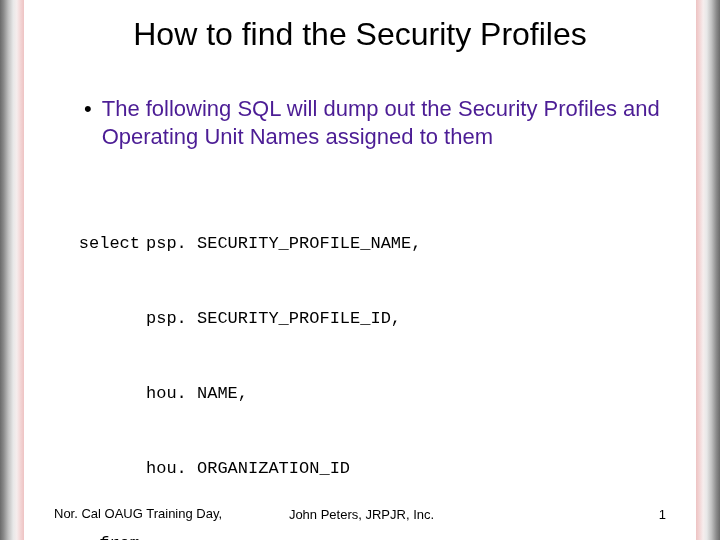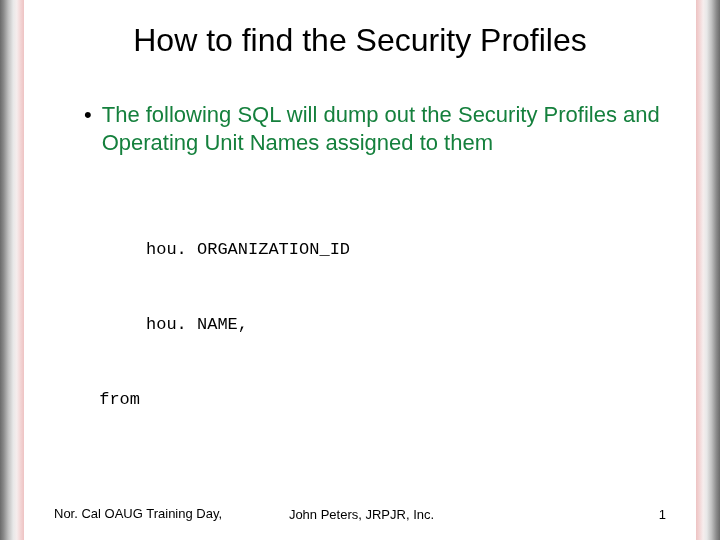--- a/index.html
+++ b/index.html
@@ -32,41 +32,40 @@
     right: 24px;
     top: 0;
     bottom: 0;
     padding: 16px 30px 0 30px;
   }
   .title {
     font-size: 32px;
     font-weight: 400;
     text-align: center;
     color: #000;
-    margin-top: 6px;
     letter-spacing: 0px;
   }
   .bullet-block {
     margin-top: 42px;
     padding-left: 30px;
   }
   .bullet {
     display: flex;
     align-items: flex-start;
   }
   .bullet .dot {
     font-size: 22px;
     line-height: 28px;
     margin-right: 10px;
     color: #000;
   }
   .bullet .txt {
     font-size: 22px;
     line-height: 28px;
-    color: #15803d;
+    color: #4c1d95;
   }
   .code-block {
     margin-top: 30px;
     padding-left: 18px;
     font-family: "Courier New", Courier, monospace;
     font-size: 17px;
     line-height: 25px;
     color: #000;
     white-space: pre;
   }
@@ -104,22 +103,24 @@
   <h1 class="title">How to find the Security Profiles</h1>
 
   <div class="bullet-block">
     <div class="bullet">
       <span class="dot">•</span>
       <span class="txt">The following SQL will dump out the Security Profiles and Operating Unit Names assigned to them</span>
     </div>
   </div>
 
   <div class="code-block">
+    <span class="code-line"><span class="kw">select</span><span>psp. SECURITY_PROFILE_NAME,</span></span>
+    <span class="code-line"><span class="kw"></span><span>psp. SECURITY_PROFILE_ID,</span></span>
+    <span class="code-line"><span class="kw"></span><span>hou. NAME,</span></span>
     <span class="code-line"><span class="kw"></span><span>hou. ORGANIZATION_ID</span></span>
-    <span class="code-line"><span class="kw"></span><span>hou. NAME,</span></span>
     <span class="code-line"><span class="kw">from</span></span>
     
     
     
     
   </div>
 
   <div class="footer">
     <div class="left">
       <div>Nor. Cal OAUG Training Day,</div>

